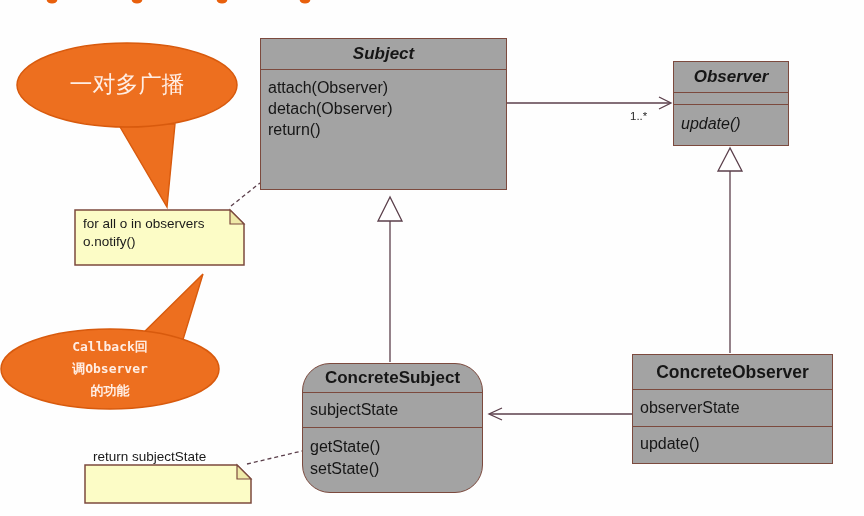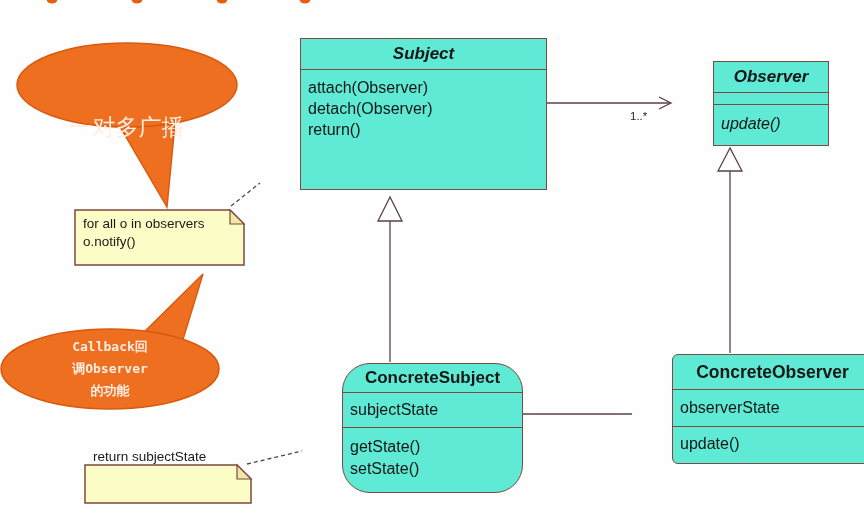--- a/index.html
+++ b/index.html
@@ -5,21 +5,21 @@
   html,body { margin:0; padding:0; background:#ffffff; }
   .canvas {
     position:relative; width:864px; height:516px; background:#fefefe;
     overflow:hidden; font-family:"Liberation Sans", sans-serif;
   }
   svg.layer { position:absolute; left:0; top:0; width:864px; height:516px; }
 
   
   .uml-class {
     position:absolute; box-sizing:border-box;
-    background:#5eead4; border:1.6px solid #7c4a3e; color:#161616;margin-left:40px;
+    background:#a3a3a3; border:1.6px solid #7c4a3e; color:#161616;
   }
   .cls-title {
     text-align:center; font-weight:bold; font-size:17px;
     border-bottom:1.4px solid #7c4a3e; overflow:hidden; white-space:nowrap;
   }
   .abstract .cls-title { font-style:italic; }
   .cls-attrs {
     border-bottom:1.4px solid #7c4a3e; padding-left:7px;
     font-size:16px; overflow:hidden; white-space:nowrap;
   }
@@ -117,40 +117,40 @@
     <div class="cls-title" style="line-height:28px; height:28px;">ConcreteSubject</div>
     <div class="cls-attrs" style="height:34px; line-height:34px;">
       <div>subjectState</div>
     </div>
     <div class="cls-methods" style="padding-top:8px; line-height:22px;">
       <div>getState()</div>
       <div>setState()</div>
     </div>
   </div>
 
-  <div class="uml-class" style="left:632px; top:354px; width:201px; height:110px;border-radius:6px;">
+  <div class="uml-class" style="left:632px; top:354px; width:201px; height:110px;">
     <div class="cls-title" style="line-height:34px; height:34px; font-size:17.5px;">ConcreteObserver</div>
     <div class="cls-attrs" style="height:36px; line-height:36px;">
       <div>observerState</div>
     </div>
     <div class="cls-methods" style="line-height:34px;">
       <div>update()</div>
     </div>
   </div>
 
   <div class="txt note-text" style="left:83px; top:215px;">
     <div>for all o in observers</div>
     <div>o.notify()</div>
   </div>
 
   <div class="txt note-text" style="left:93px; top:448px;text-align:center;">
     <div>return subjectState</div>
   </div>
 
-  <div class="txt callout-text callout1-text" style="left:17px; top:70px; width:220px;margin-top:43px;">一对多广播</div>
+  <div class="txt callout-text callout1-text" style="left:17px; top:70px; width:220px;">一对多广播</div>
 
   <div class="txt callout-text callout2-text" style="left:2px; top:336px; width:216px;">
     <div>Callback回</div>
     <div>调Observer</div>
     <div>的功能</div>
   </div>
 
   <div class="txt mult-label" style="left:630px; top:110px;">1..*</div>
 
 </div>

